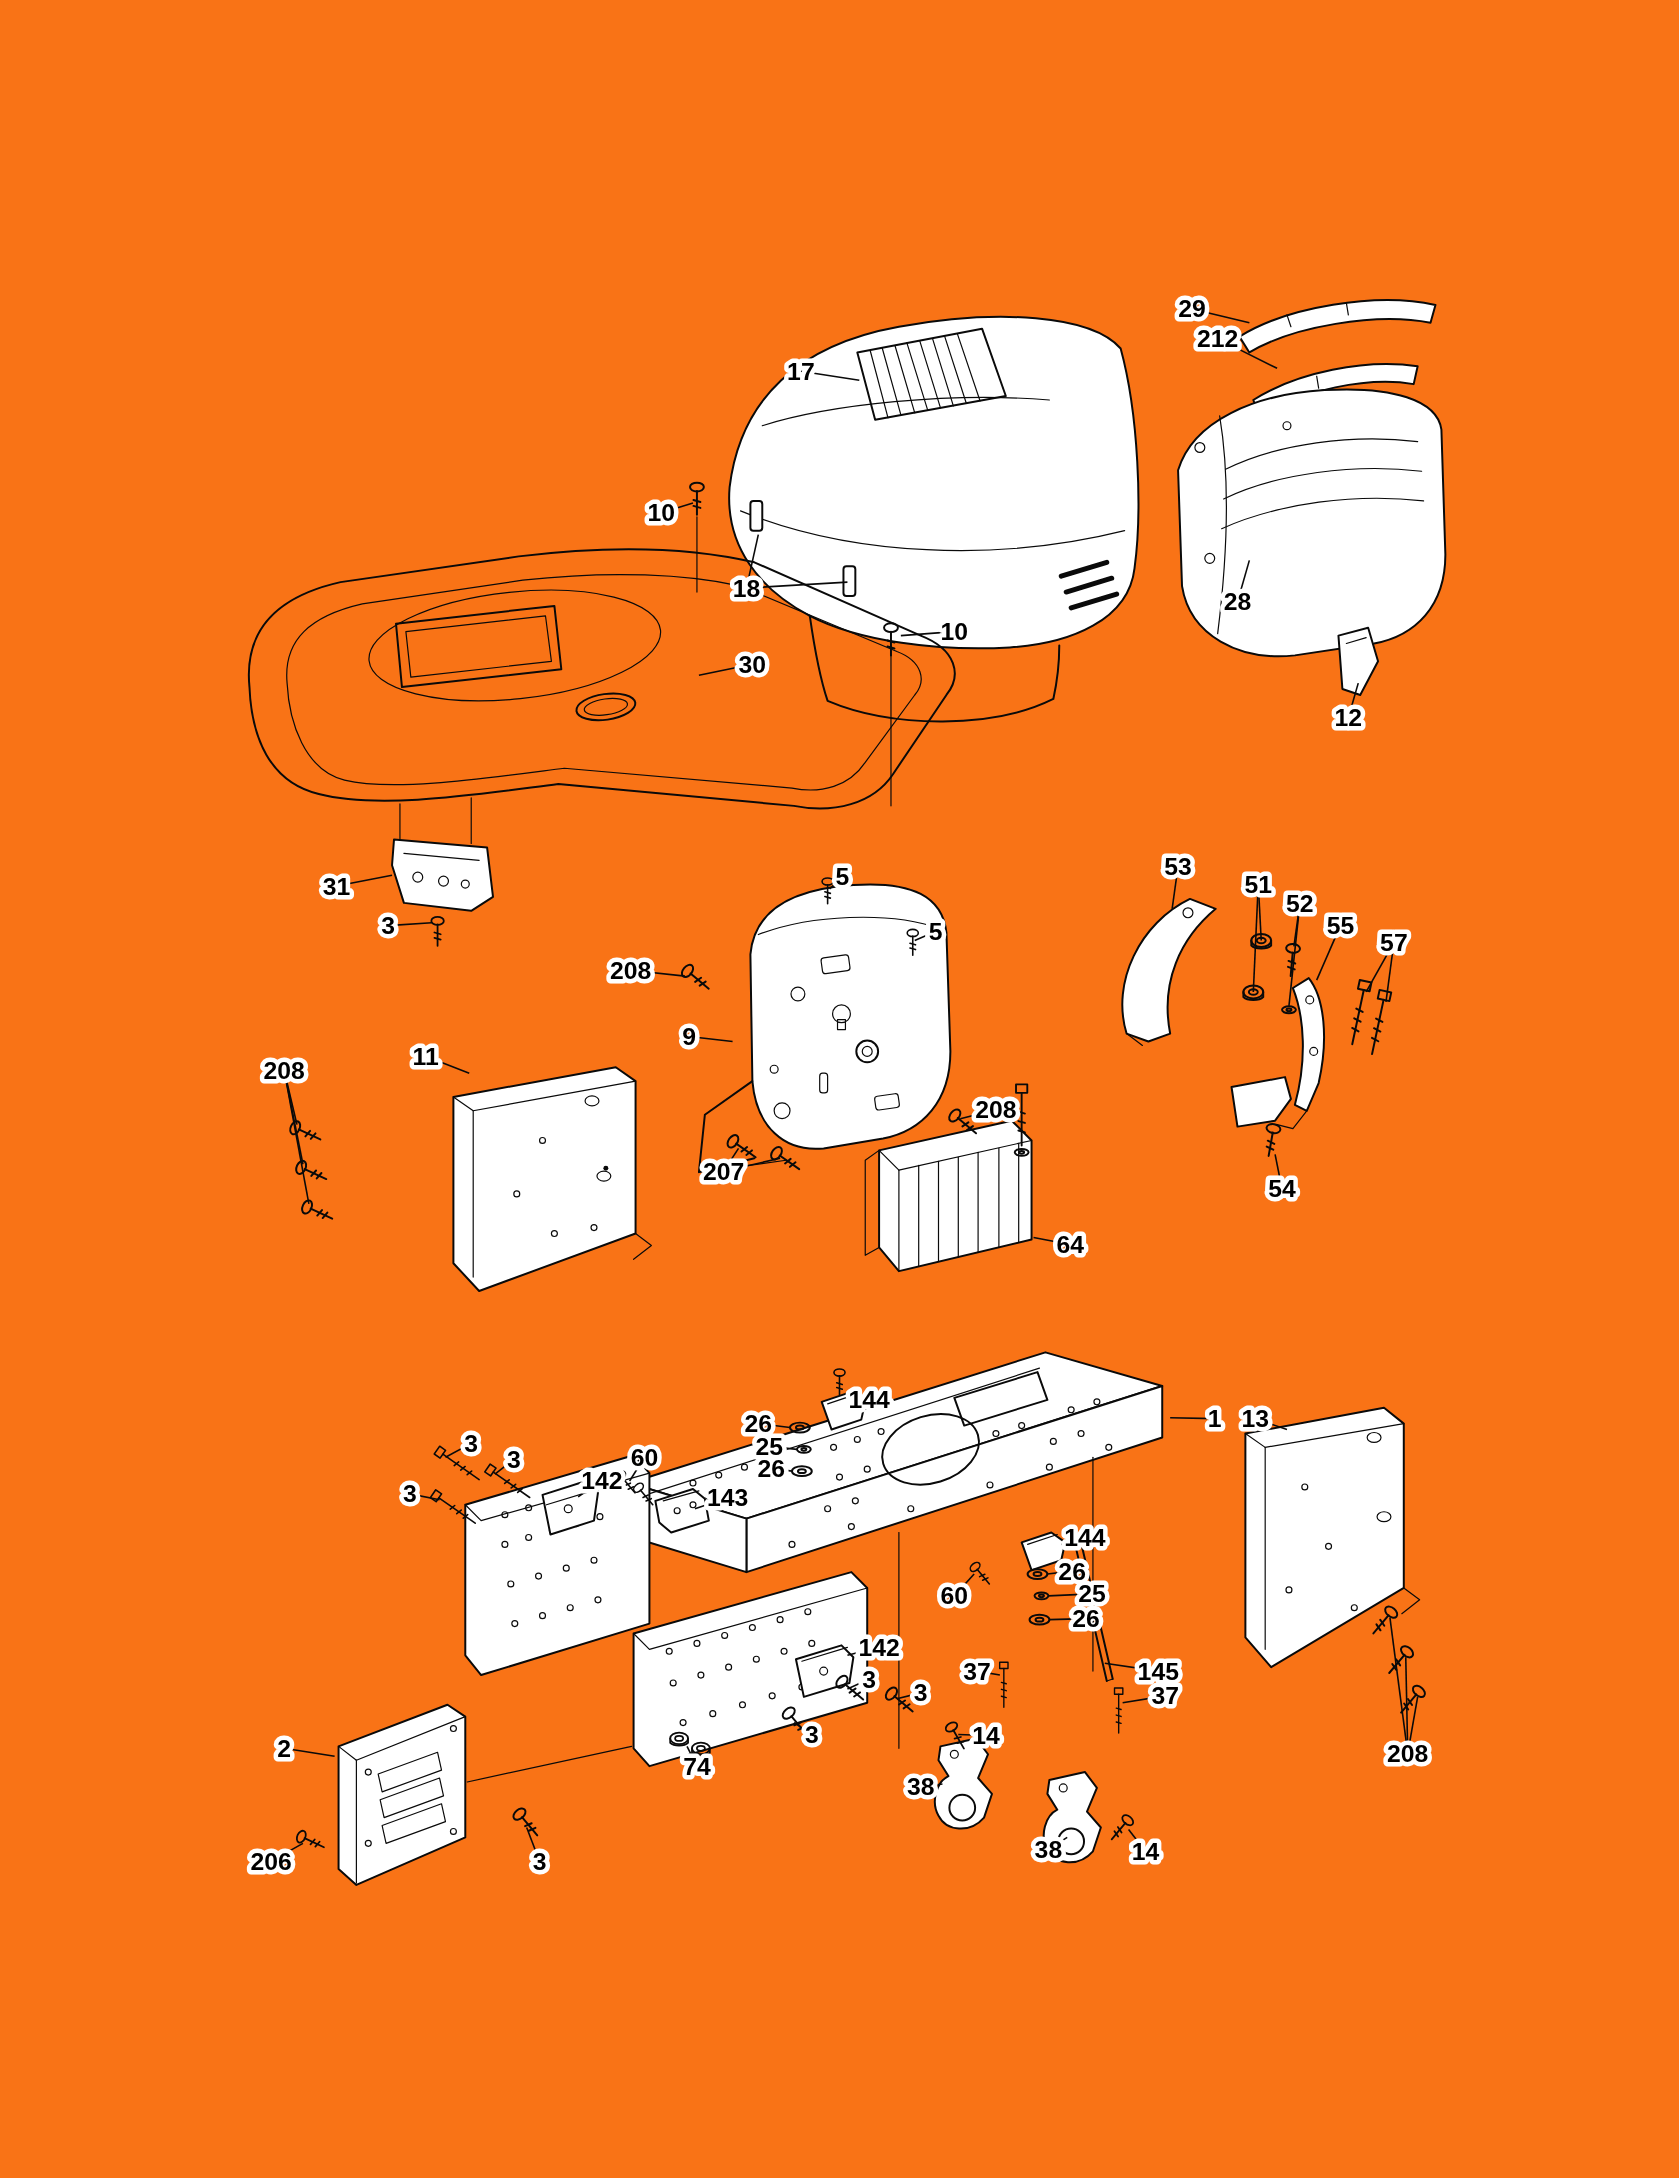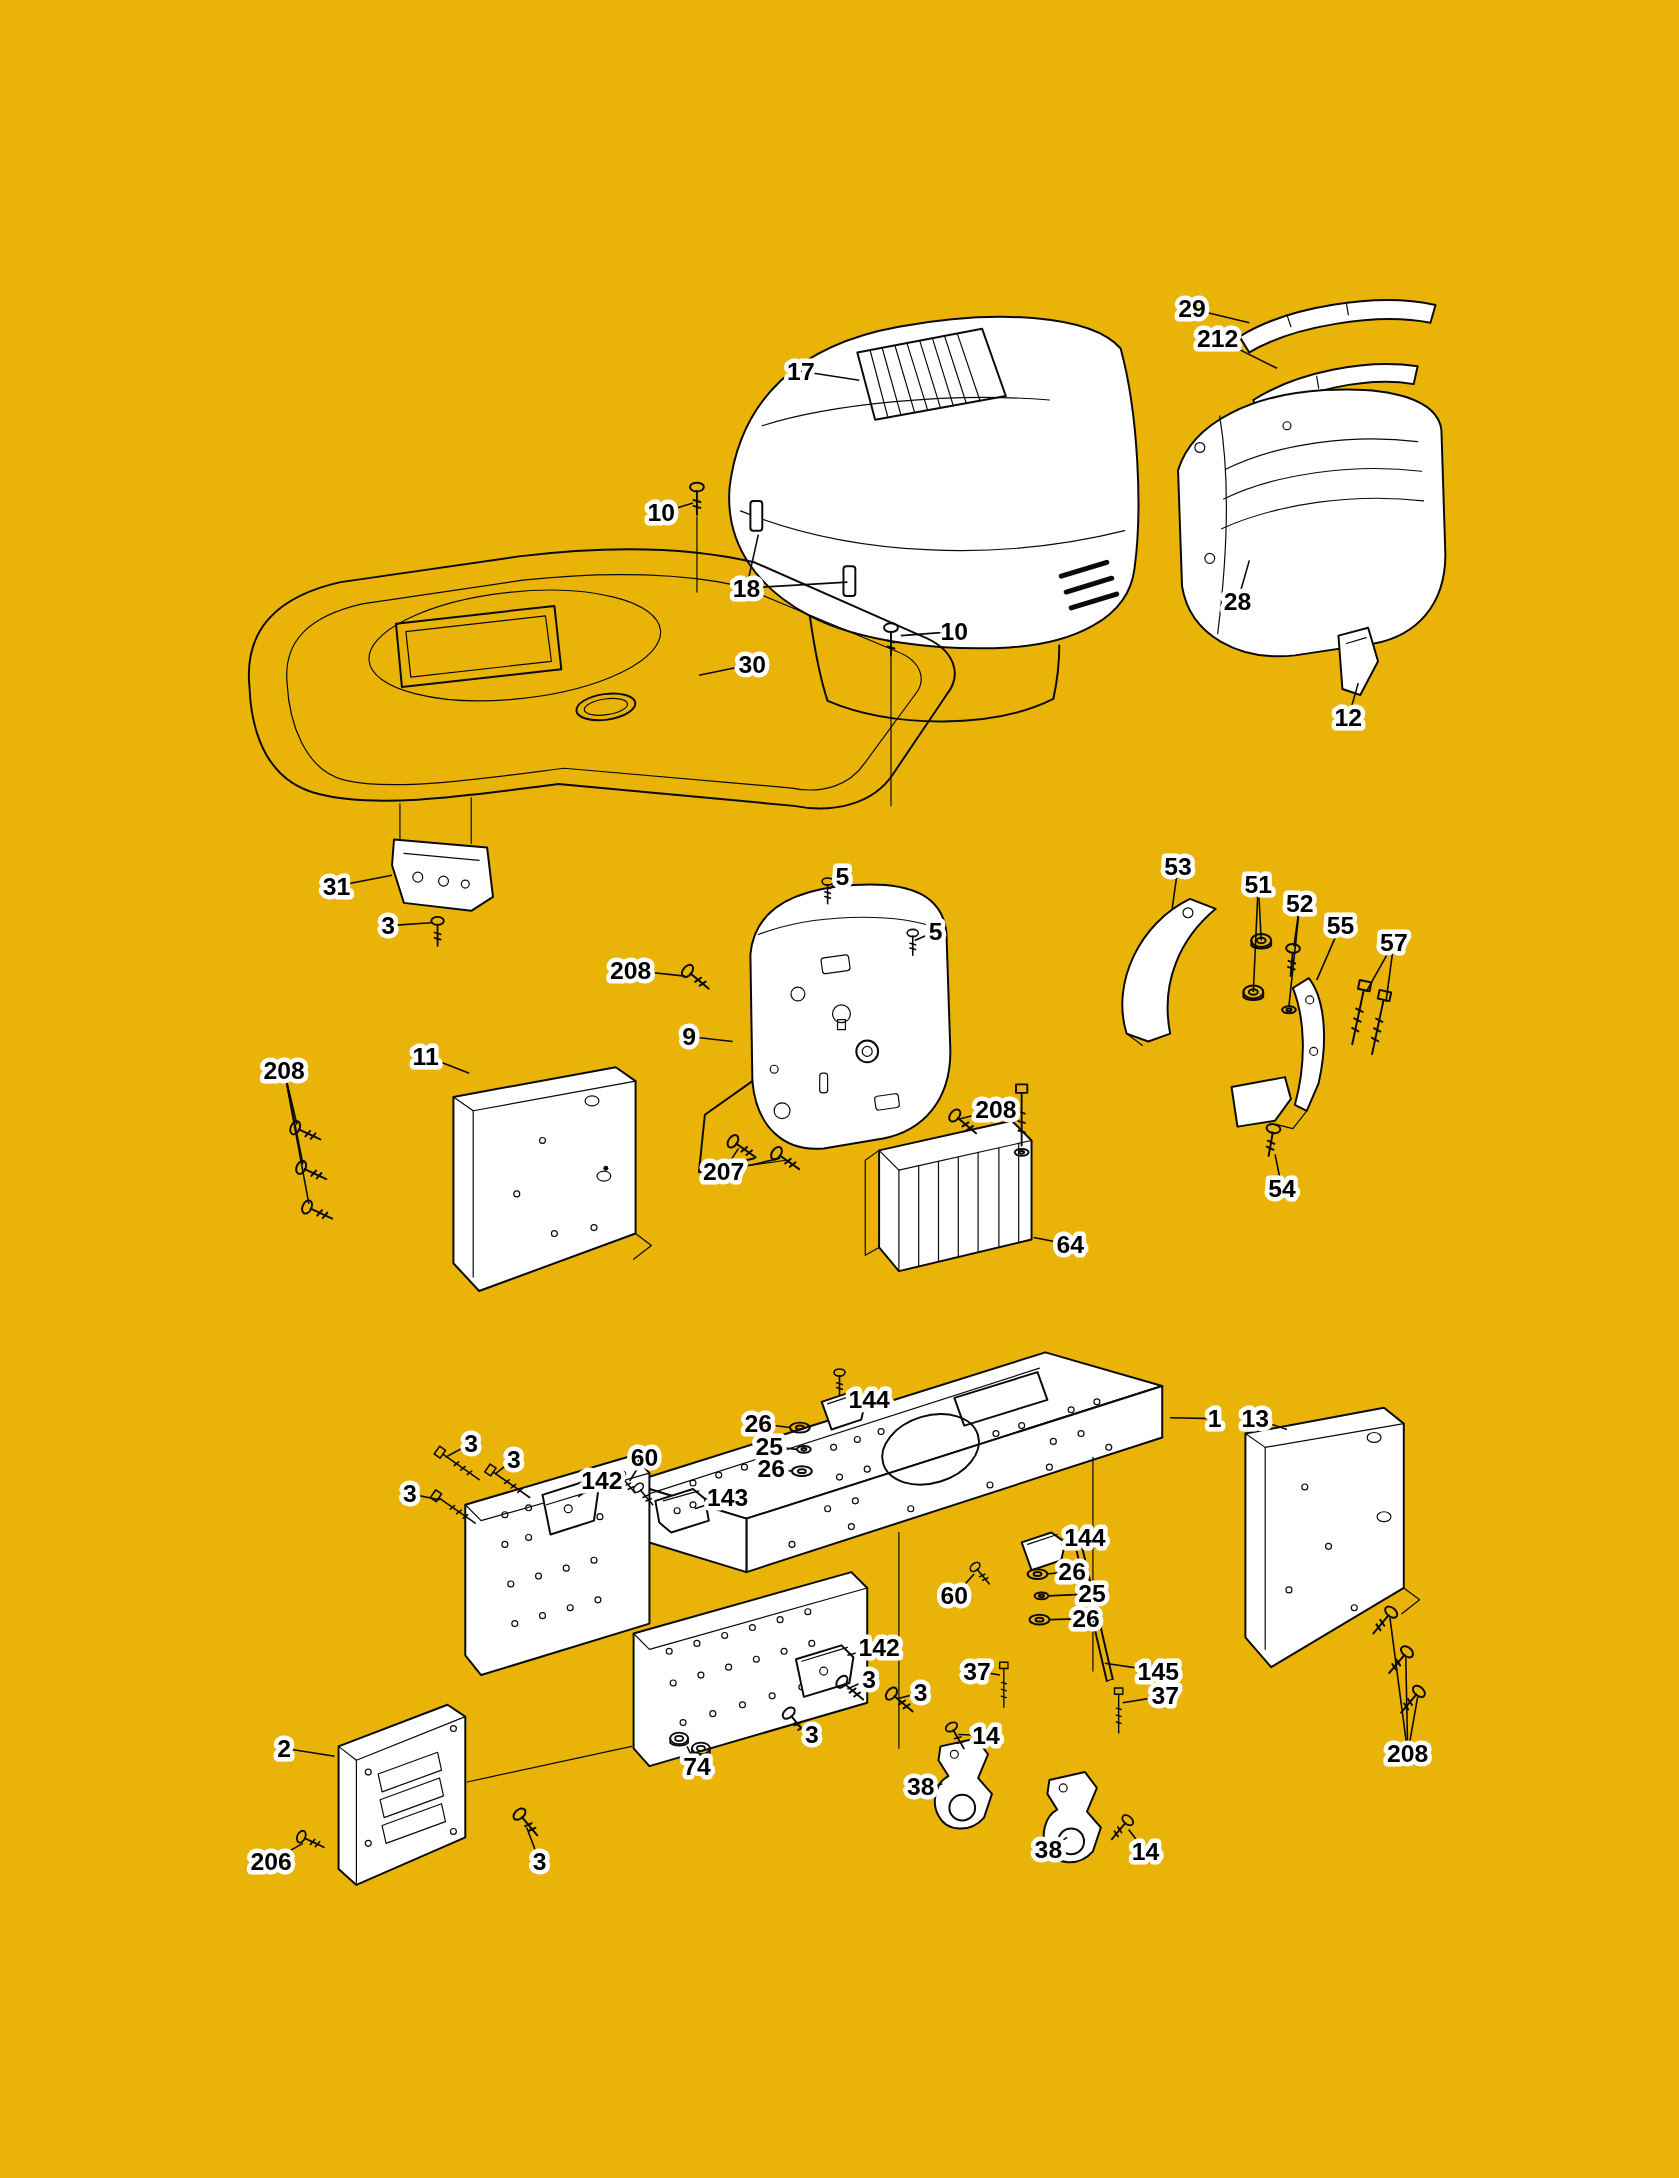--- a/index.html
+++ b/index.html
@@ -1,16 +1,16 @@
 <!DOCTYPE html>
 <html><head>
 <meta charset="utf-8">
 <style>
   html,body{margin:0;padding:0;background:#e8e8e8;}
-  .page{width:1679px;height:2178px;background:#eab308;position:relative;margin:0 auto;overflow:hidden;}
+  .page{width:1679px;height:2178px;background:#f97316;position:relative;margin:0 auto;overflow:hidden;}
   svg{position:absolute;left:0;top:0;}
   .part{fill:none;stroke:#0a0a0a;stroke-width:2;stroke-linejoin:round;stroke-linecap:round;}
   .fillw{fill:#ffffff;}
   .thin{stroke-width:1.2;}
   .slot{stroke-width:5;stroke-linecap:round;}
   .leader{stroke:#0a0a0a;stroke-width:1.6;}
   .part-label{font:bold 25px "Liberation Sans", sans-serif;fill:#000;text-anchor:middle;dominant-baseline:central;paint-order:stroke;stroke:#fff;stroke-width:9px;stroke-linejoin:round;}
 </style>
 </head>
 <body>

